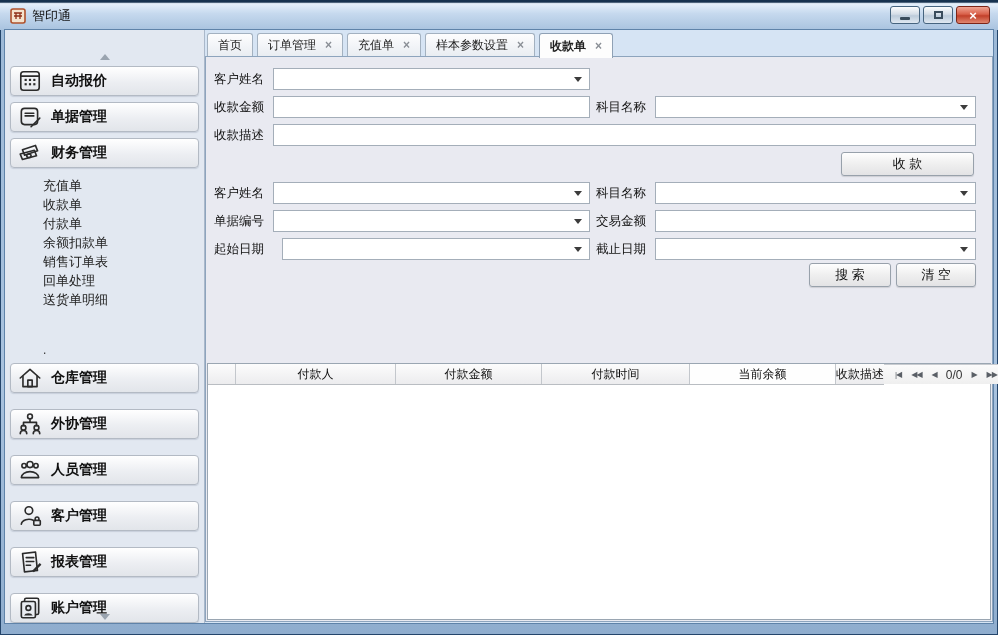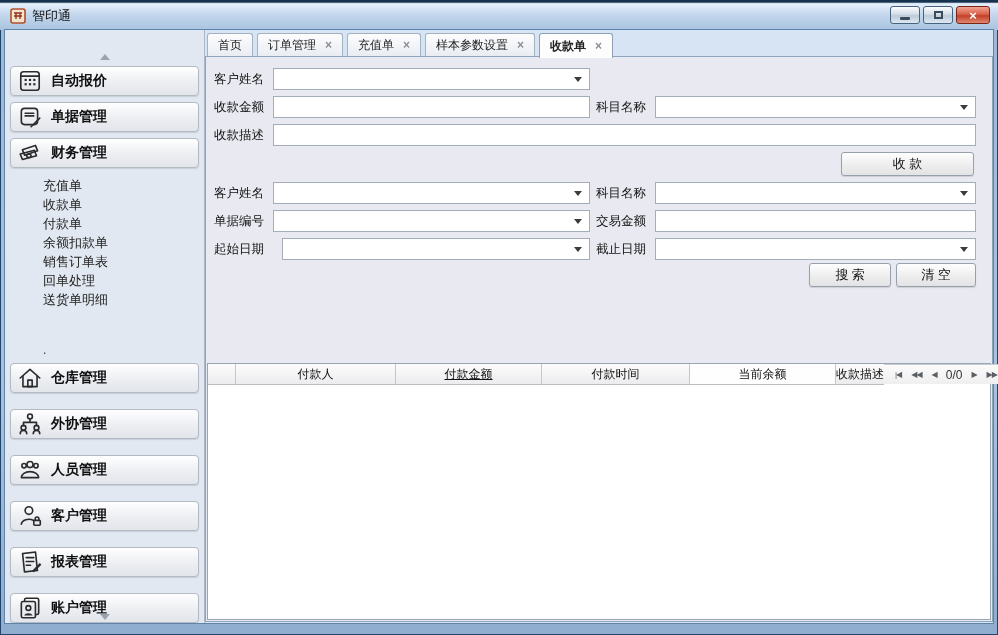--- a/index.html
+++ b/index.html
@@ -329,28 +329,28 @@
           <div class="combo">
               <span class="carrow"></span>
             </div>
         </div>
         <div class="fg" style="left:390px; top:181px; width:380px;">
           <span class="flabel">截止日期</span>
           <div class="combo">
               <span class="carrow"></span>
             </div>
         </div>
-        <div class="btn" style="left:603px; top:206px; width:82px;font-family:Liberation Serif, serif;">搜  索</div>
+        <div class="btn" style="left:603px; top:206px; width:82px;">搜  索</div>
         <div class="btn" style="left:690px; top:206px; width:80px;">清  空</div>
 
         <div class="grid-area">
           <div class="thead">
             <div class="th" style="width:28px;"></div>
             <div class="th" style="width:160px;">付款人</div>
-            <div class="th" style="width:146px;text-decoration:underline;">付款金额</div>
+            <div class="th" style="width:146px;">付款金额</div>
             <div class="th" style="width:148px;">付款时间</div>
             <div class="th hl" style="width:146px;">当前余额</div>
             <div class="th" style="flex:1; border-right:none;">收款描述</div>
           </div>
           <div class="tbody"></div>
           <div class="tsummary">
             <div class="total-box">总计: 0</div>
           </div>
           <div class="pager">
             <span class="pbtn">|◀</span>

